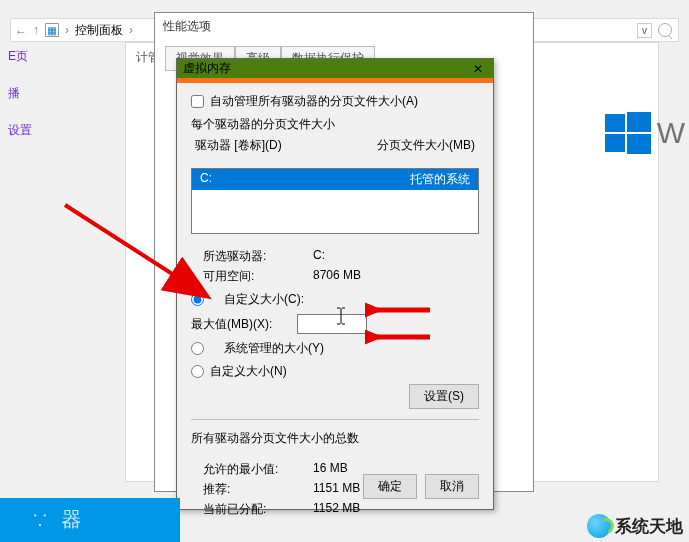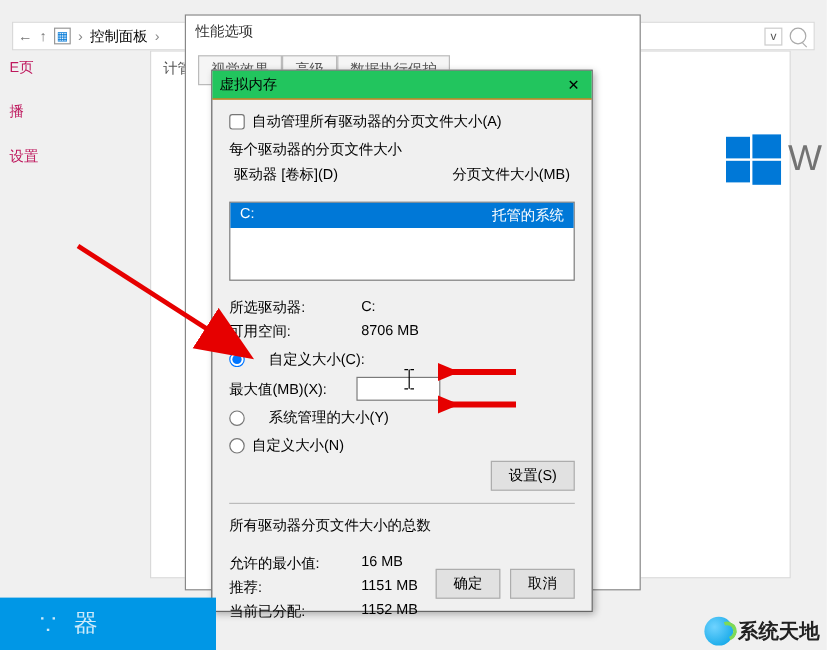--- a/index.html
+++ b/index.html
@@ -16,21 +16,21 @@
   .cp-bar .crumb { color:#000; }
   .cp-bar .chev { color:#888; }
   .cp-bar .spacer { flex:1; }
   .cp-bar .dd { border:1px solid #ccc; padding:1px 4px; color:#555; font-size:10px;}
   .cp-bar .search { width:14px; height:14px; border:1px solid #aaa; border-radius:50%; position:relative; margin-right:2px;}
   .cp-bar .search::after{content:"";position:absolute;width:5px;height:1px;background:#aaa;bottom:-2px;right:-2px;transform:rotate(45deg);}
 
   .cp-left {
     position: absolute; left: 8px; top: 48px; width: 40px;
   }
-  .cp-left div { margin-bottom: 20px; color:#be185d; }
+  .cp-left div { margin-bottom: 20px; color:#6d28d9; }
 
   .cp-body {
     position: absolute; left: 125px; top: 42px; right: 30px; height: 440px;
     background:#fff; border:1px solid #d9d9d9;
   }
 
   
   .perf-dlg {
     position:absolute; left:154px; top:12px; width:380px; height:480px;
     background:#fff; border:1px solid #888;
@@ -38,33 +38,33 @@
   .perf-titlebar{height:26px;display:flex;align-items:center;padding:0 8px;color:#333;}
   .perf-tabwrap{padding:6px 10px;}
   .perf-tabs{display:flex;gap:0;}
   .perf-tabs span{border:1px solid #bbb;border-bottom:1px solid #bbb;padding:3px 10px;background:#f5f5f5;color:#555;position:relative;top:1px;}
 
   
   .vm-dlg{
     position:absolute; left:176px; top:58px; width:318px; height:452px;
     background:#f0f0f0; border:1px solid #666; box-shadow:2px 2px 6px rgba(0,0,0,.3);
   }
-  .vm-titlebar{height:24px;background:#22c55e;display:flex;align-items:center;justify-content:space-between;padding:0 6px;border-bottom:1px solid #f97316;}
+  .vm-titlebar{height:24px;background:#4d7c0f;display:flex;align-items:center;justify-content:space-between;padding:0 6px;border-bottom:5px solid #f97316;}
   .vm-titlebar .close{width:18px;height:18px;display:flex;align-items:center;justify-content:center;cursor:pointer;}
   .vm-body{padding:10px 14px 10px 14px;}
 
   .chk-row{display:flex;align-items:center;gap:6px;margin-bottom:6px;}
   .chk-row input{width:13px;height:13px;}
 
   .group-label{margin:2px 0 4px 0;}
   .drive-head{display:flex;justify-content:space-between;padding:0 4px 14px 4px;}
   .drive-list{border:1px solid #7a7a7a;background:#fff;height:66px;}
   .drive-row{display:flex;justify-content:space-between;background:#0078d7;color:#fff;padding:2px 8px;}
 
-  .info-grid{display:grid;grid-template-columns:110px auto;row-gap:3px;margin-top:14px;}
+  .info-grid{display:grid;grid-template-columns:110px auto;row-gap:3px;margin-top:14px;margin-left:12px;}
   .radio-row{display:flex;align-items:center;gap:20px;margin-top:6px;}
   .radio-row input{width:13px;height:13px;}
 
   .size-row{display:flex;align-items:center;gap:10px;margin-top:6px;}
   .size-row label{width:96px;}
   .size-row input{width:70px;height:20px;border:1px solid #7a7a7a;padding:0 4px;background:#fff;}
 
   .set-btn-row{display:flex;justify-content:flex-end;margin-top:4px;}
   button.win{background:#e1e1e1;border:1px solid #adadad;padding:3px 14px;cursor:pointer;}
 

